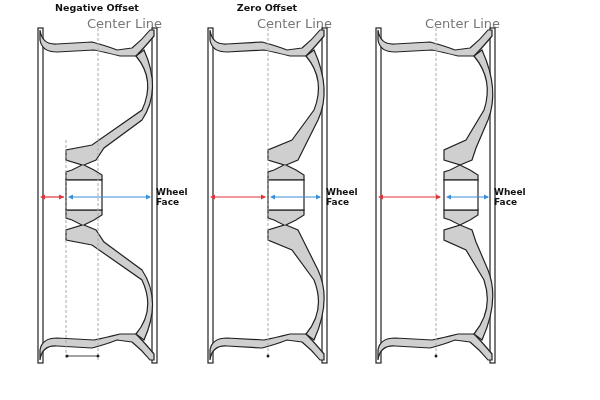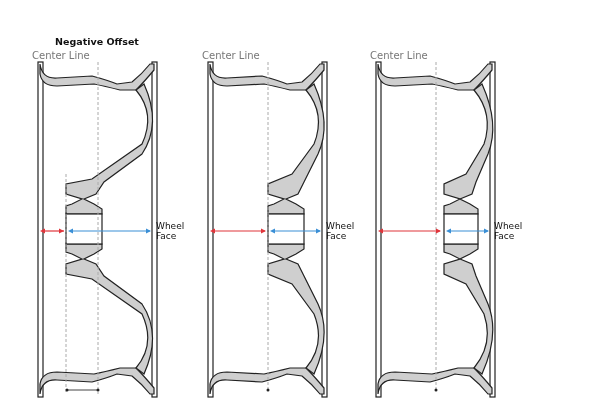--- a/index.html
+++ b/index.html
@@ -1,20 +1,20 @@
 <!DOCTYPE html>
 <html><head>
 <meta charset="utf-8">
 <style>
   html, body { margin: 0; padding: 0; background: #ffffff; }
   body { width: 600px; height: 400px; position: relative; overflow: hidden; font-family: "DejaVu Sans", sans-serif; }
-  .panel { position: absolute; top: 0; width: 170px; height: 360px; margin-top: 34px; }
+  .panel { position: absolute; top: 0; width: 170px; height: 360px; }
   .title { position: absolute; top: 2px; left: 0; width: 130px; text-align: center; font-size: 9.5px; font-weight: bold; color: #111; }
-  .subtitle { position: absolute; top: 16px; left: 0; width: 130px; text-align: left; font-size: 10px; color: #777; }
-  .face-label { position: absolute; top: 187px; left: 124px; font-size: 9px; font-weight: normal; color: #111; line-height: 10px; }
+  .subtitle { position: absolute; top: 16px; left: 0; width: 130px; text-align: right; font-size: 13px; color: #777; }
+  .face-label { position: absolute; top: 187px; left: 124px; font-size: 9px; font-weight: bold; color: #111; line-height: 10px; }
   svg.wheel { position: absolute; top: 0; left: 0; }
 </style>
 </head>
 <body>
 
 <div>
 
   <div class="panel" style="left:32px;">
     <div class="title">Negative Offset</div>
     <div class="subtitle">Center Line</div>
@@ -48,20 +48,21 @@
       <polygon points="36,197 41,194.5 41,199.5" fill="#3a8fd6"></polygon>
       <polygon points="119,197 114,194.5 114,199.5" fill="#3a8fd6"></polygon>
     </svg>
     <div class="face-label">
       <div>Wheel</div>
       <div>Face</div>
     </div>
   </div>
 
   <div class="panel" style="left:202px;">
+    <div class="title">Zero Offset</div>
     <div class="subtitle">Center Line</div>
     <svg class="wheel" width="170" height="400" viewBox="0 0 170 400">
       <rect x="6" y="28" width="5" height="335" fill="#fff" stroke="#222" stroke-width="1.2"></rect>
       <rect x="120" y="28" width="5" height="335" fill="#fff" stroke="#222" stroke-width="1.2"></rect>
       <path d="M8,30 Q10,45 25,44 L60,42 Q75,46 85,50 L100,48 Q110,40 118,30 L122,30 L122,36 Q112,48 104,56 L88,56 Q72,52 62,50 L25,52 Q10,52 8,40 Z" fill="#cfcfcf" stroke="#222" stroke-width="1.2"></path>
       <path d="M8,360 Q10,345 25,346 L60,348 Q75,344 85,340 L100,342 Q110,350 118,360 L122,360 L122,354 Q112,342 104,334 L88,334 Q72,338 62,340 L25,338 Q10,338 8,350 Z" fill="#cfcfcf" stroke="#222" stroke-width="1.2"></path>
       <path d="M104,56 Q124,80 112,110 L90,140 L66,150 L66,160 L82,165 L72,170 L66,172 L66,180 L102,180 L102,175 L94,170 L84,165 L96,160 L102,148 L116,120 Q130,90 112,50 Z" fill="#cfcfcf" stroke="#222" stroke-width="1.2"></path>
       <path d="M104,334 Q124,310 112,280 L90,250 L66,240 L66,230 L82,225 L72,220 L66,218 L66,210 L102,210 L102,215 L94,220 L84,225 L96,230 L102,242 L116,270 Q130,300 112,340 Z" fill="#cfcfcf" stroke="#222" stroke-width="1.2"></path>
       <rect x="66" y="180" width="36" height="30" fill="#fff" stroke="#222" stroke-width="1.2"></rect>
       <line x1="66" y1="28" x2="66" y2="358" stroke="#aaa" stroke-width="1" stroke-dasharray="3,2"></line>

